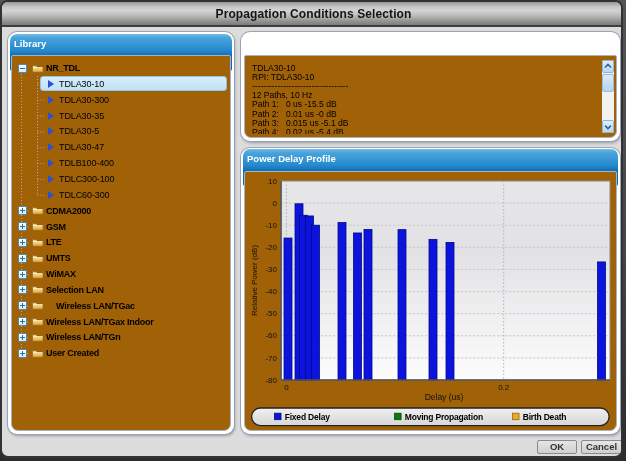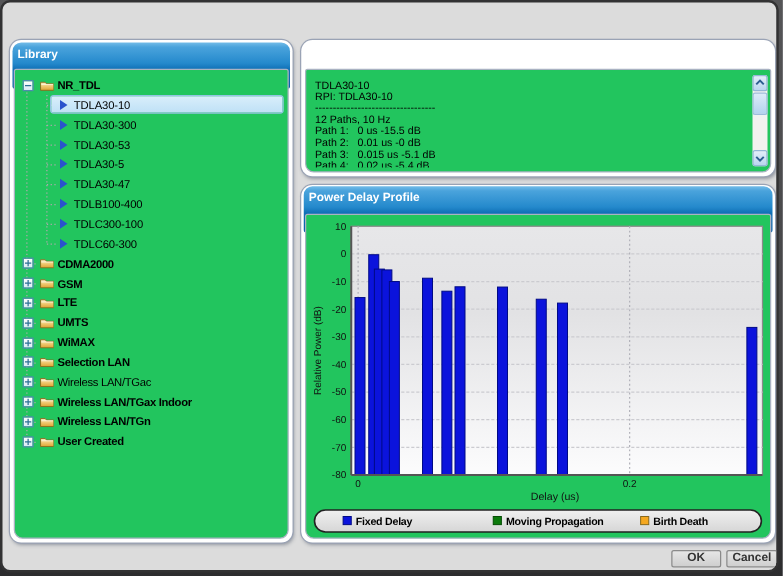--- a/index.html
+++ b/index.html
@@ -24,21 +24,21 @@
 .phead {
   position:absolute; left:2px; right:2px; top:1.5px; height:37px;
   border-radius:7px 7px 2px 2px;
   background:linear-gradient(180deg,#73bce8 0%,#4aa3dc 10%,#2489cc 45%,#1070b6 58%,#0c5fa6 100%);
   color:#fff; font-weight:bold; font-size:9.5px; line-height:19.5px;
   padding-left:4px;
 }
 .pbody {
   position:absolute; left:3px; right:3px; top:23px; bottom:3px;
   border:1px solid #a9b2c2; border-radius:2px 2px 7px 7px;
-  background:#22c55e; overflow:hidden;
+  background:#a16207; overflow:hidden;
 }
 #libpanel { left:6px; top:30px; width:226px; height:402px; }
 #selpanel { left:239px; top:30px; width:379px; height:109px; }
 #pdppanel { left:239px; top:145.5px; width:379px; height:286.5px; }
 
 
 .trow { position:absolute; left:0; height:16px; width:100%; font-size:9px; color:#000; }
 .trow .lbl { position:absolute; top:50%; transform:translateY(-50%); white-space:nowrap; }
 .parent .lbl { font-weight:bold; left:34px; letter-spacing:-0.25px; }
 .child .lbl { left:47px; letter-spacing:-0.1px; }
@@ -68,20 +68,21 @@
 .btn { position:absolute; top:437.5px; height:14px; background:linear-gradient(180deg,#e6e6e6,#cfcfcf);
   border:1px solid #8a8a8a; border-radius:2px; font-size:9.5px; font-weight:bold; color:#333;
   text-align:center; line-height:12px; }
 #okbtn { left:535px; width:40px; }
 #cancelbtn { left:579px; width:41px; }
 </style>
 </head>
 <body>
 <div id="stage">
  <div id="dialog">
+  <div id="titlebar">Propagation Conditions Selection</div>
 
   <div class="panel" id="libpanel">
     <div class="phead">Library</div>
     <div class="pbody">
       <svg id="treelines" width="220" height="375" style="position:absolute;left:0;top:0">
         <g stroke="#ababab" stroke-width="1" stroke-dasharray="1,2" fill="none">
           <line x1="9.5" y1="18" x2="9.5" y2="297.5"></line>
           <line x1="25.5" y1="20" x2="25.5" y2="139"></line>
         </g>
       <line x1="25.5" y1="28.35" x2="33.5" y2="28.35" stroke="#ababab" stroke-width="1" stroke-dasharray="1,2"></line>
@@ -123,21 +124,21 @@
               <div class="hl"></div>
               <div class="tri"></div>
               <span class="lbl">TDLA30-10</span>
             </div>
             <div class="trow child" style="top:35.7px">
               <div class="tri"></div>
               <span class="lbl">TDLA30-300</span>
             </div>
             <div class="trow child" style="top:51.55px">
               <div class="tri"></div>
-              <span class="lbl">TDLA30-53</span>
+              <span class="lbl">TDLA30-35</span>
             </div>
             <div class="trow child" style="top:67.4px">
               <div class="tri"></div>
               <span class="lbl">TDLA30-5</span>
             </div>
             <div class="trow child" style="top:83.25px">
               <div class="tri"></div>
               <span class="lbl">TDLA30-47</span>
             </div>
             <div class="trow child" style="top:99.1px">
@@ -248,21 +249,21 @@
                 <defs>
                   <linearGradient id="fg" x1="0" y1="0" x2="0" y2="1">
                     <stop offset="0" stop-color="#fdf3cd"></stop>
                     <stop offset="0.45" stop-color="#f2cc79"></stop>
                     <stop offset="1" stop-color="#e0a432"></stop>
                   </linearGradient>
                 </defs>
                 <path d="M0.6,2 L5.4,2 L6.8,3.6 L14.4,3.6 L14.4,10.4 L0.6,10.4 Z" fill="url(#fg)" stroke="#8a6619" stroke-width="0.9"></path>
                 <path d="M1.4,4.3 L13.6,4.3" stroke="#fffbe8" stroke-width="0.8"></path>
               </svg>
-              <span class="lbl" style="font-weight:normal;left:34px">Wireless LAN/TGac</span>
+              <span class="lbl" style="font-weight:bold;left:44px">Wireless LAN/TGac</span>
             </div>
             <div class="trow parent" style="top:257.6px">
               <div class="pm plus"></div>
               <svg class="folder" viewBox="0 0 15 11">
                 <defs>
                   <linearGradient id="fg" x1="0" y1="0" x2="0" y2="1">
                     <stop offset="0" stop-color="#fdf3cd"></stop>
                     <stop offset="0.45" stop-color="#f2cc79"></stop>
                     <stop offset="1" stop-color="#e0a432"></stop>
                   </linearGradient>

